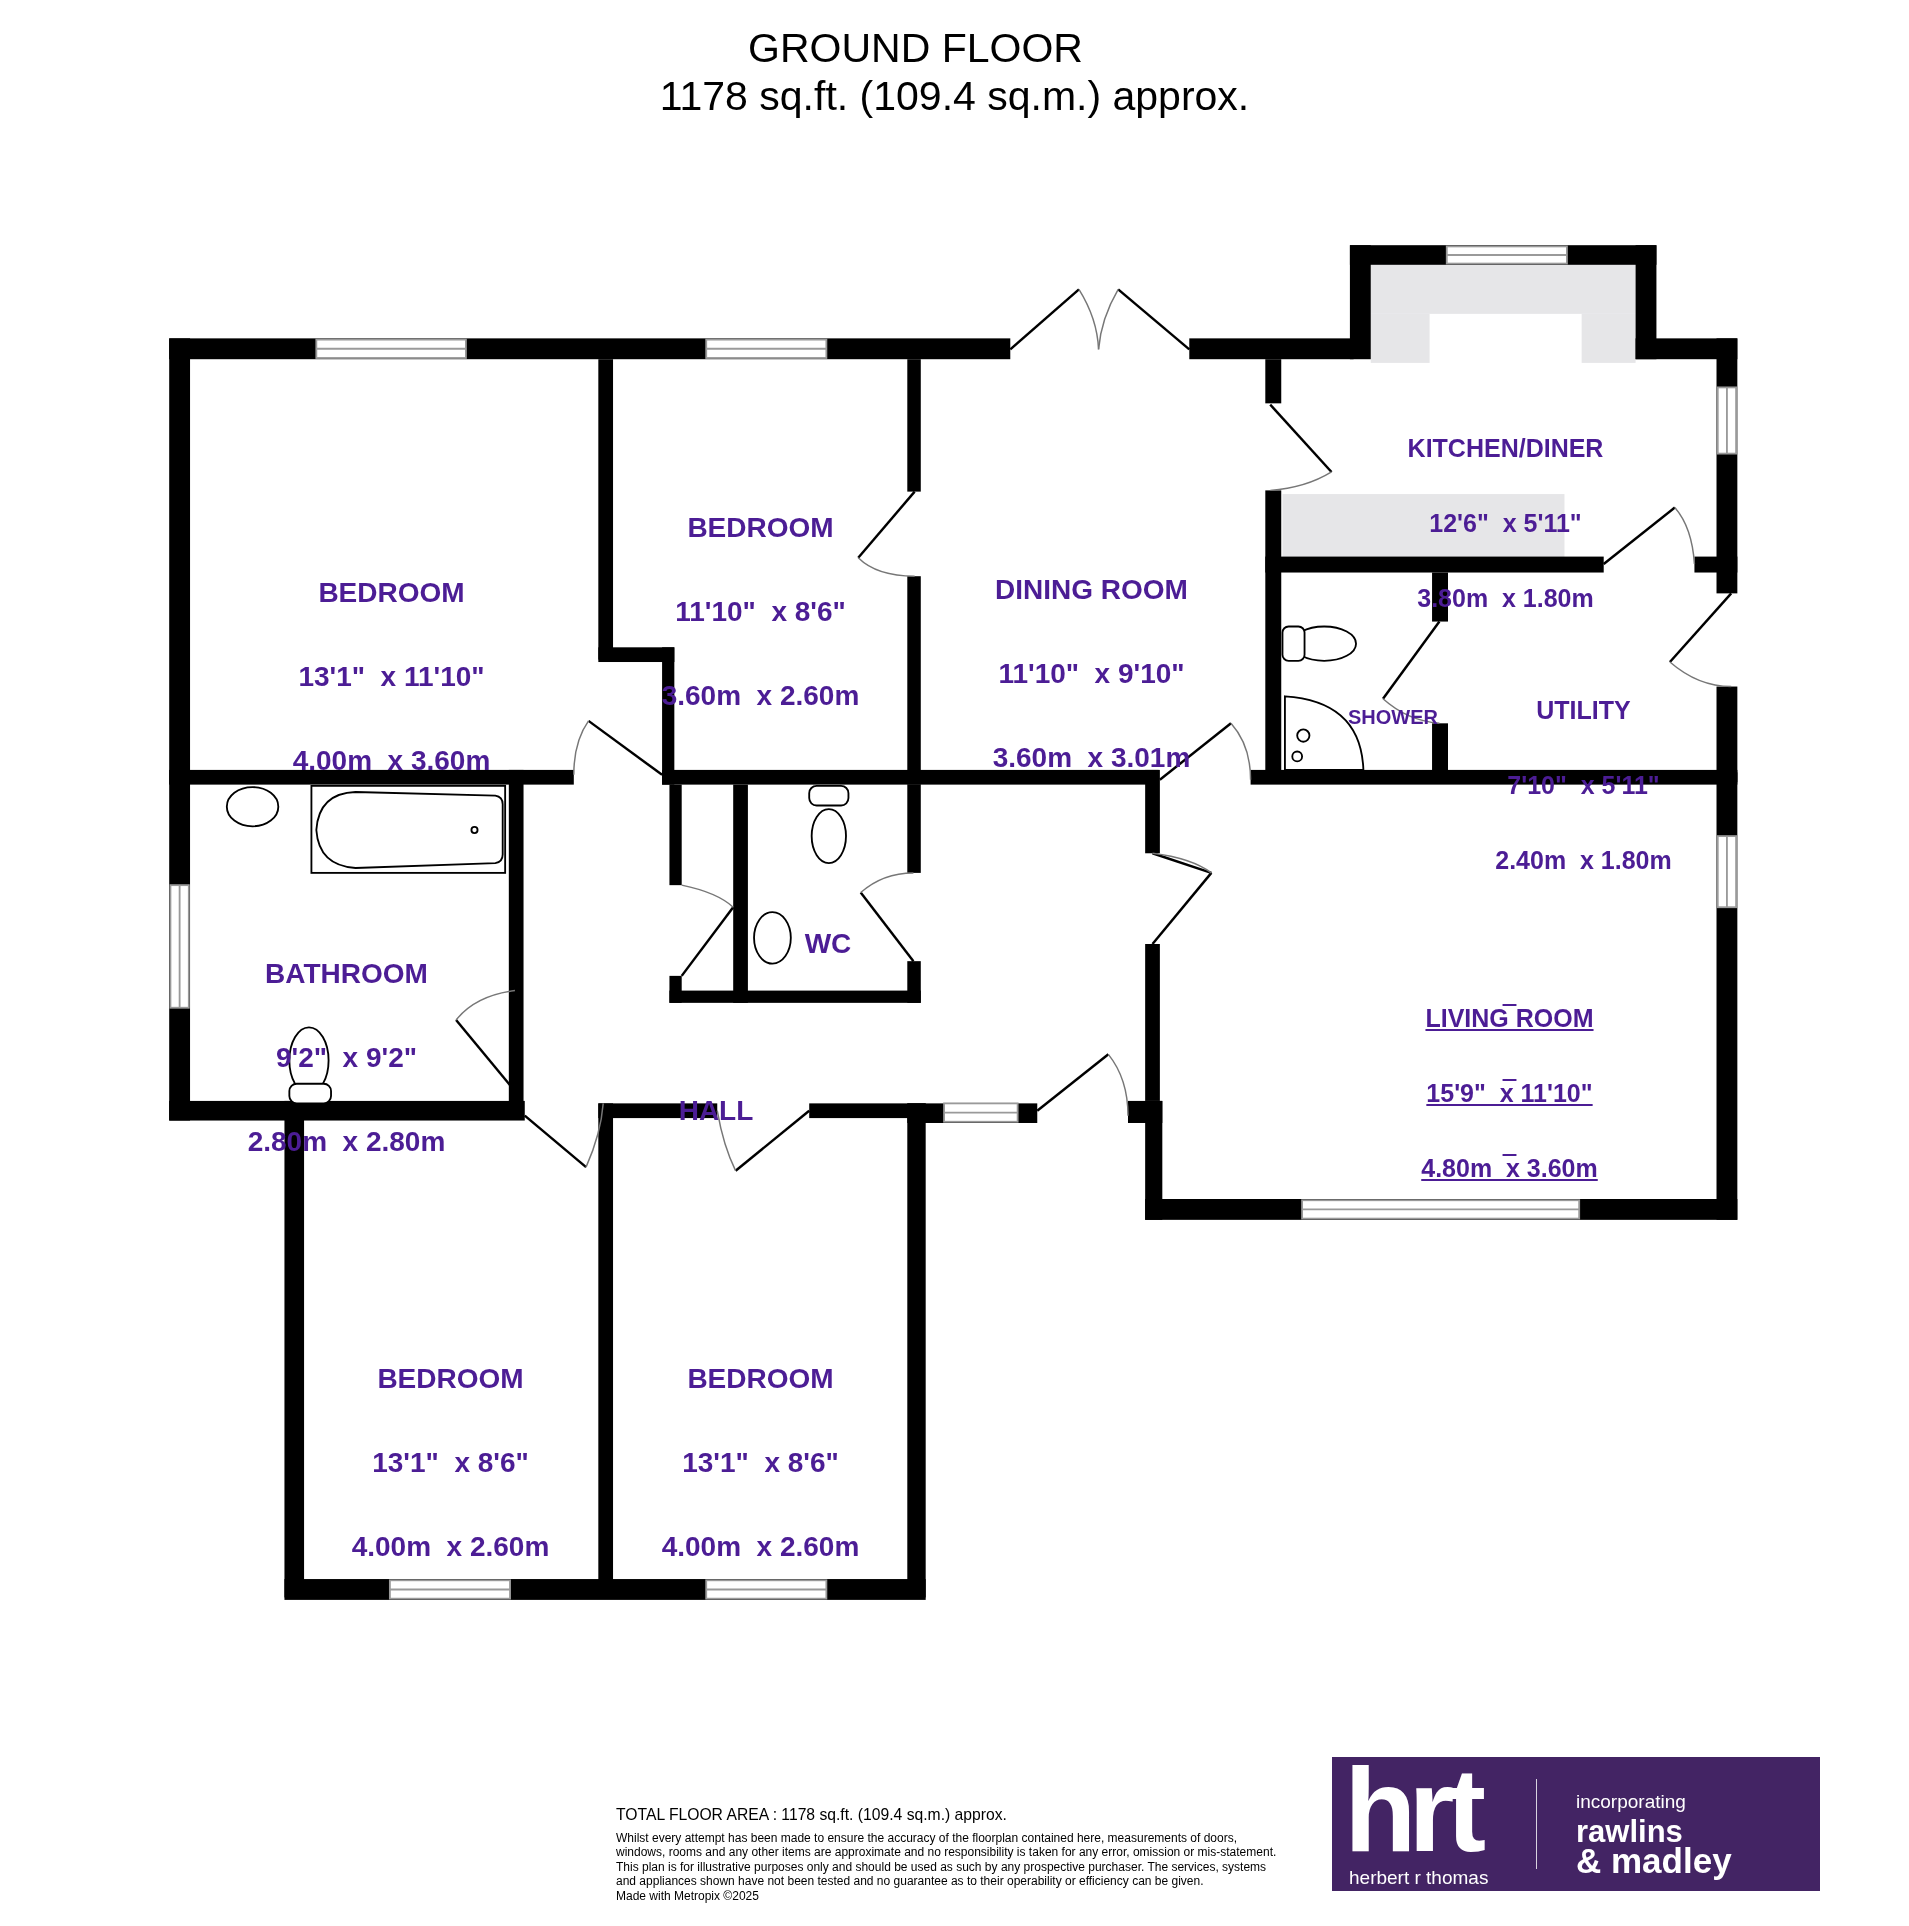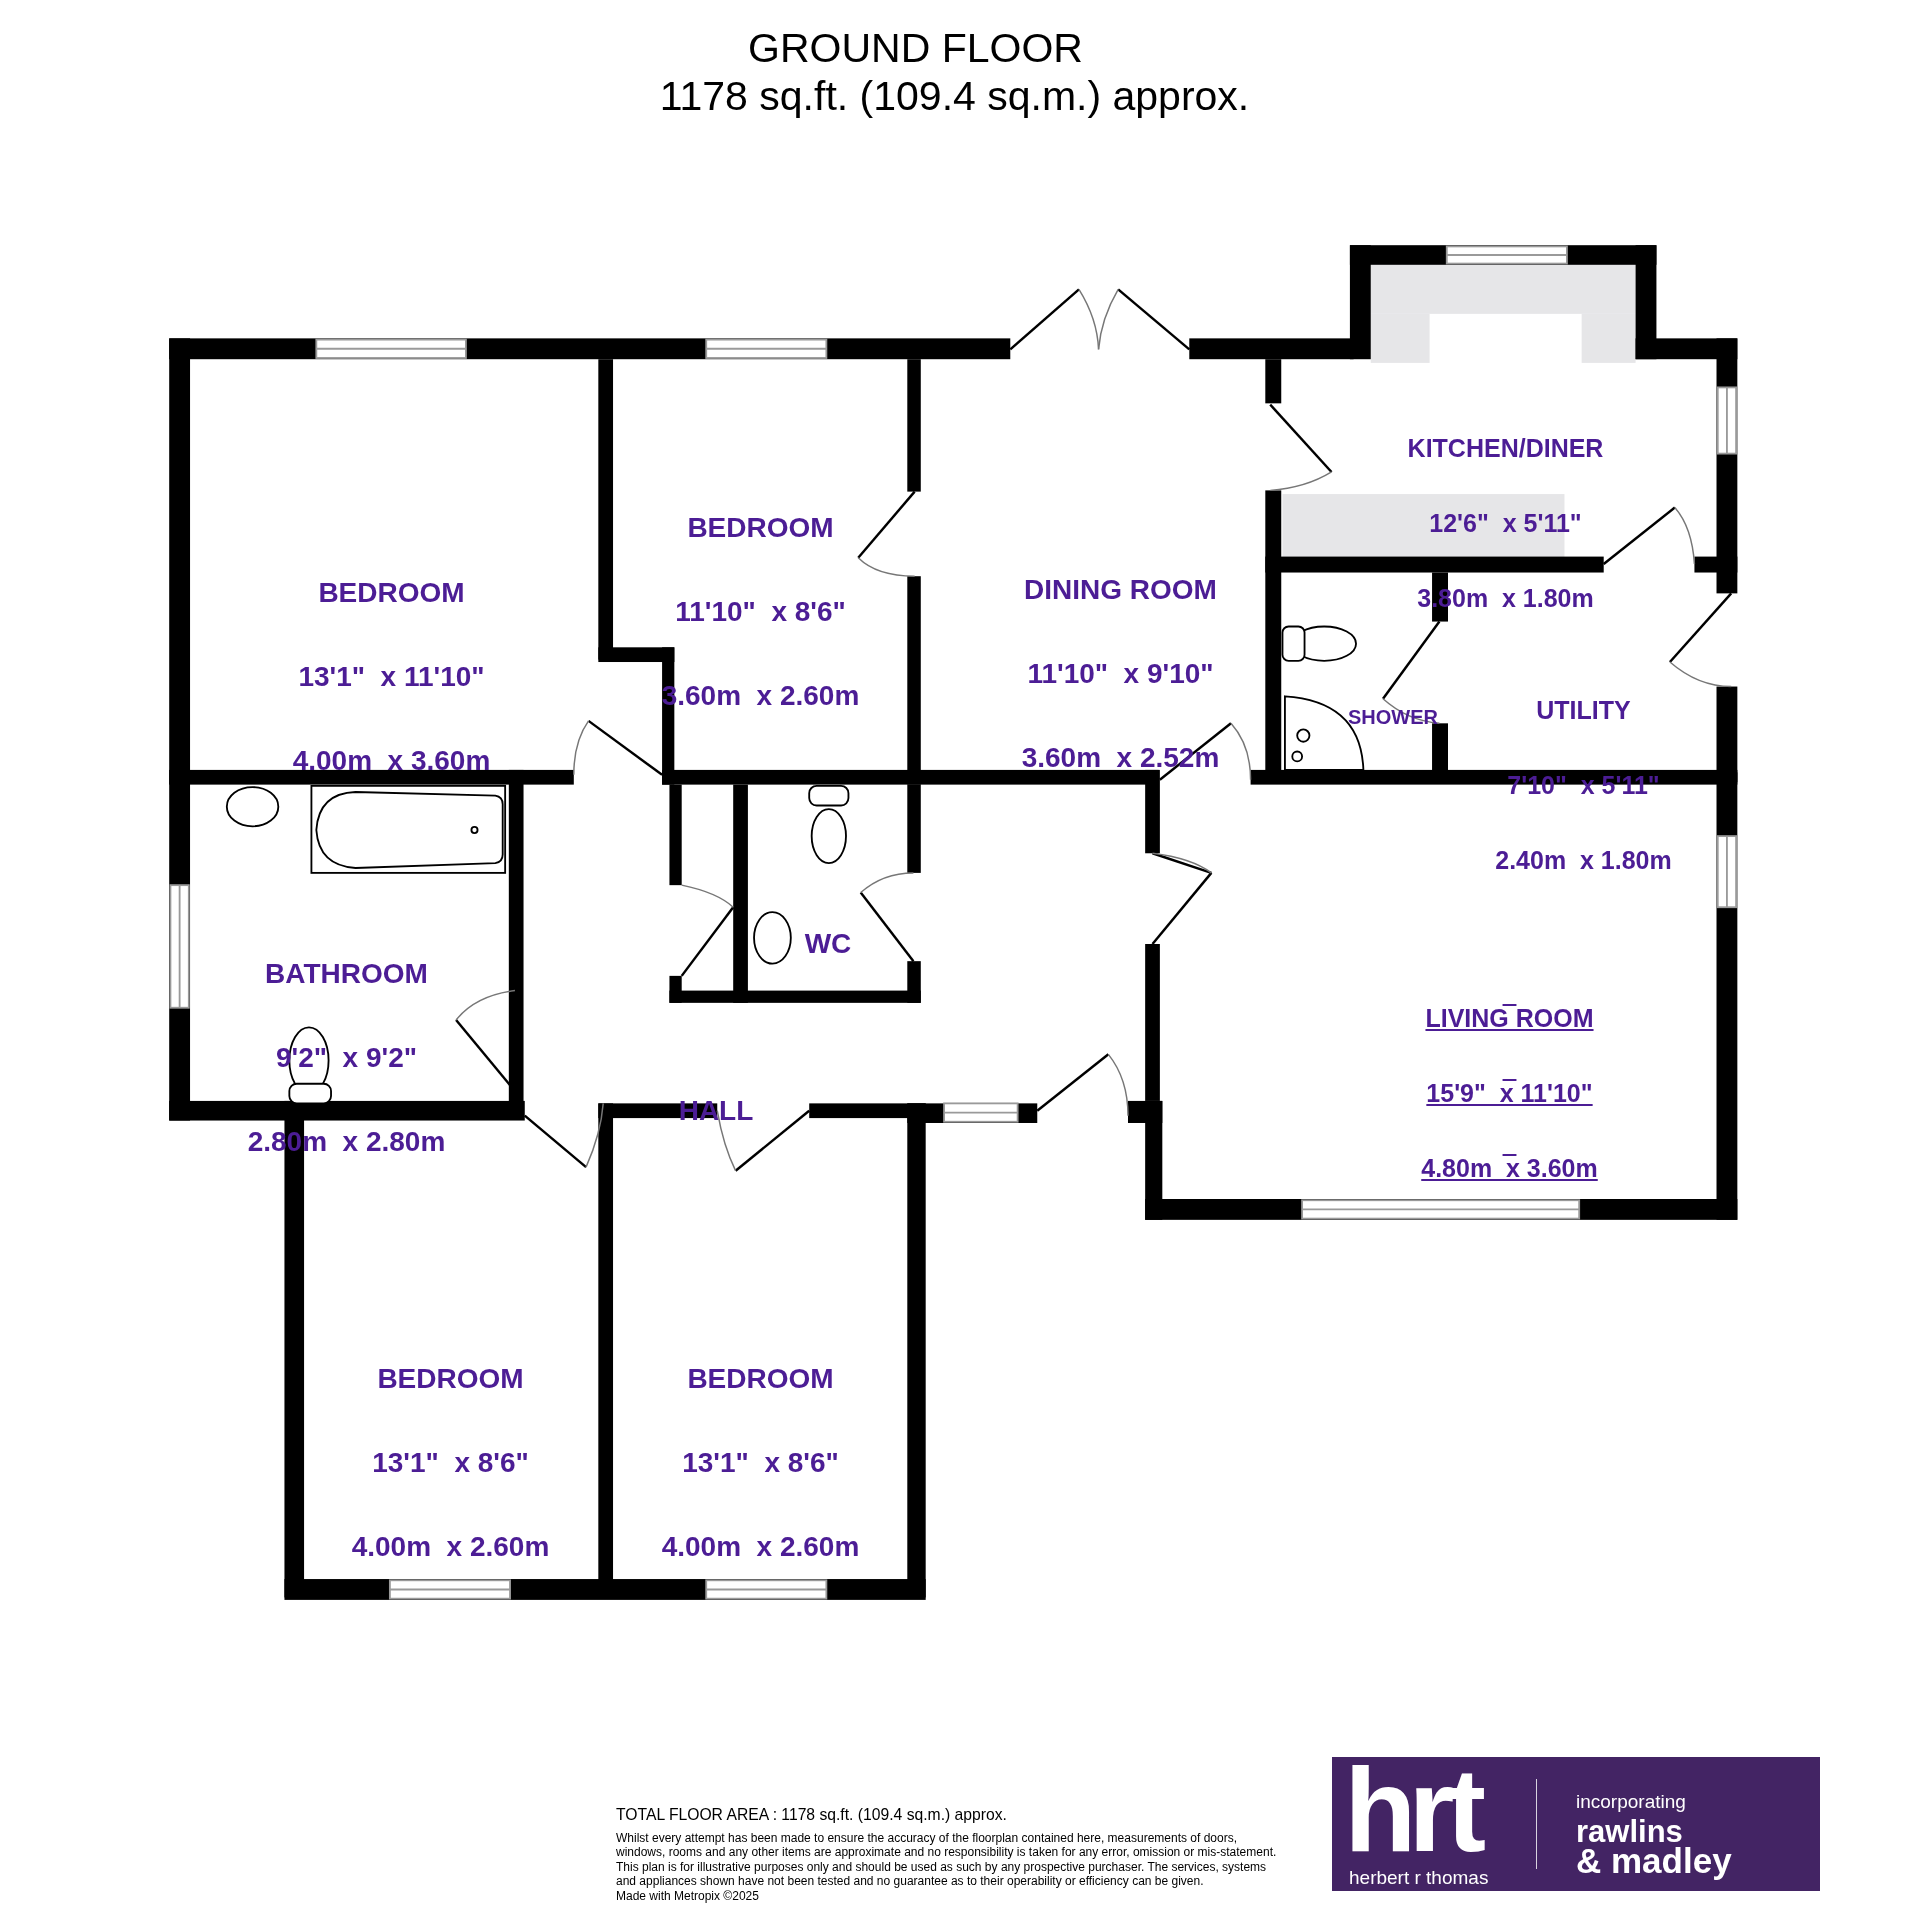--- a/index.html
+++ b/index.html
@@ -204,24 +204,24 @@
 <div class="room-label" style="left:263px;top:523px;width:257px;font-size:28px;">
   <span class="n">BEDROOM</span>
   <span class="d">13'1"  x 11'10"</span>
   <span class="d">4.00m  x 3.60m</span>
 </div>
 <div class="room-label" style="left:632px;top:458px;width:257px;font-size:28px;">
   <span class="n">BEDROOM</span>
   <span class="d">11'10"  x 8'6"</span>
   <span class="d">3.60m  x 2.60m</span>
 </div>
-<div class="room-label" style="left:992px;top:520px;width:257px;font-size:28px;">
+<div class="room-label" style="left:963px;top:520px;width:257px;font-size:28px;">
   <span class="n">DINING ROOM</span>
   <span class="d">11'10"  x 9'10"</span>
-  <span class="d">3.60m  x 2.52m</span>
+  <span class="d">3.60m  x 3.01m</span>
 </div>
 <div class="room-label" style="left:1377px;top:386px;width:257px;font-size:25px;">
   <span class="n">KITCHEN/DINER</span>
   <span class="d">12'6"  x 5'11"</span>
   <span class="d">3.80m  x 1.80m</span>
 </div>
 <div class="room-label" style="left:1337px;top:667px;width:112px;font-size:20px;">
   <span class="n">SHOWER</span>
 </div>
 <div class="room-label" style="left:1455px;top:648px;width:257px;font-size:25px;">

